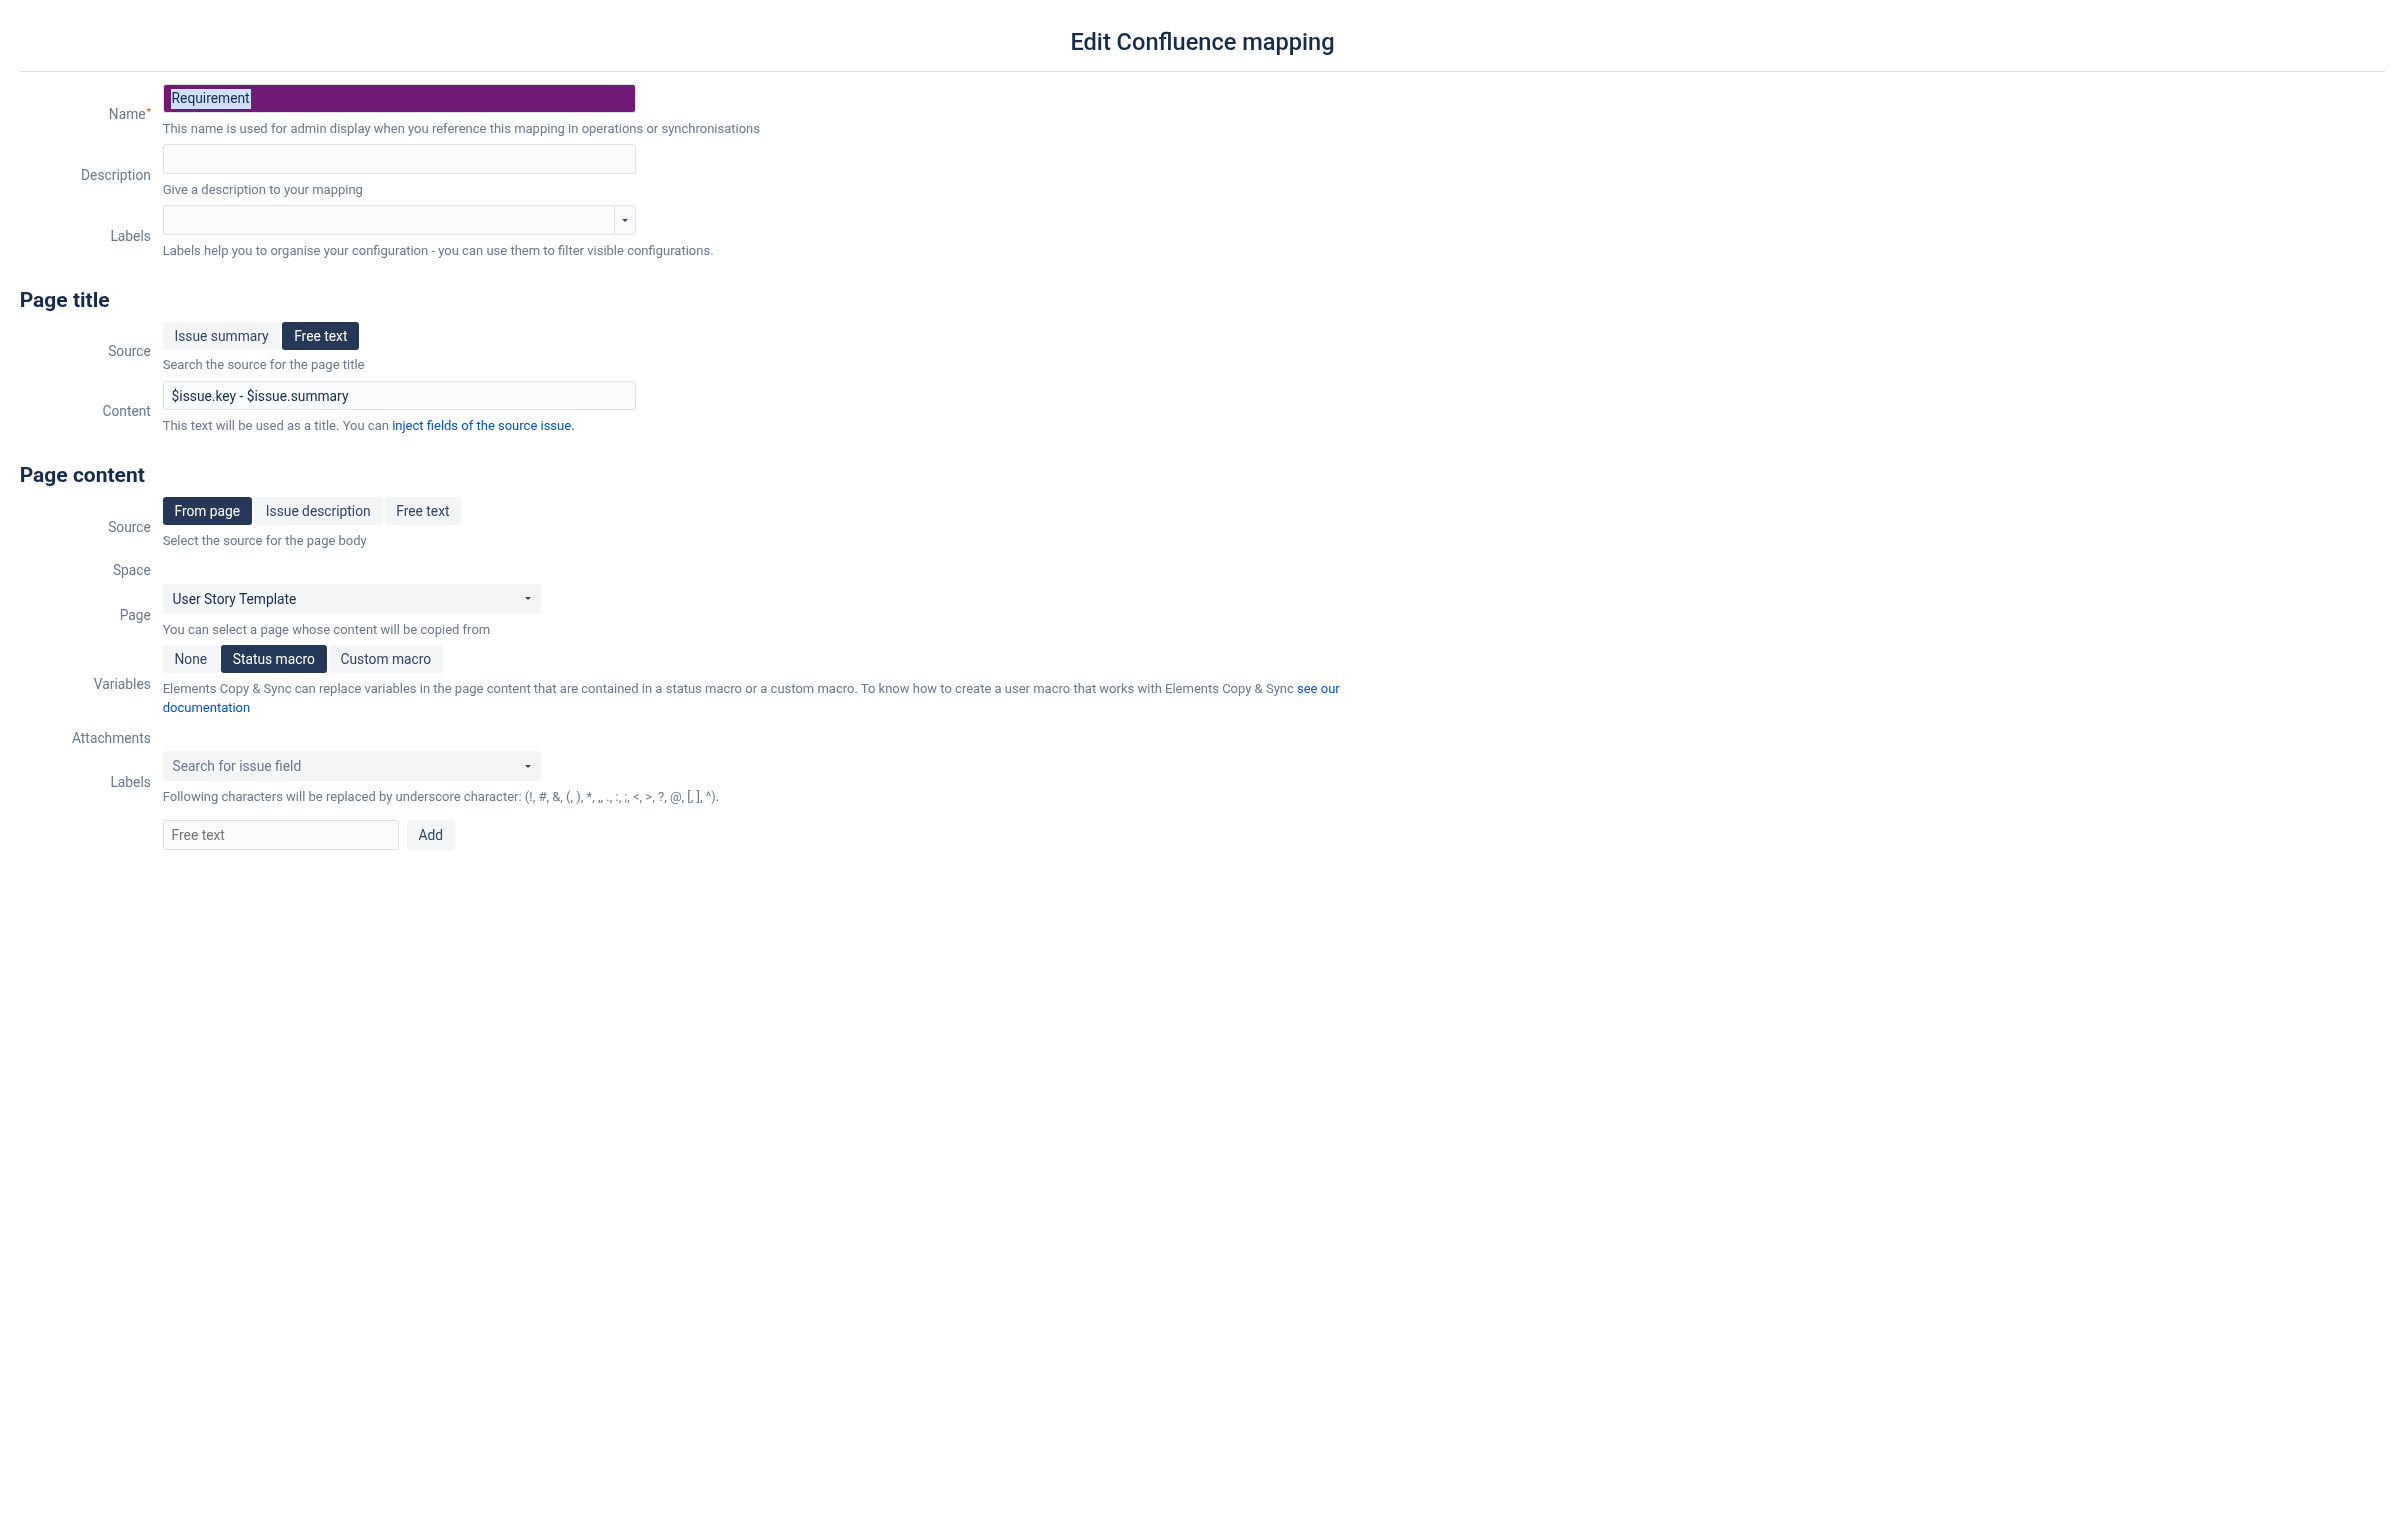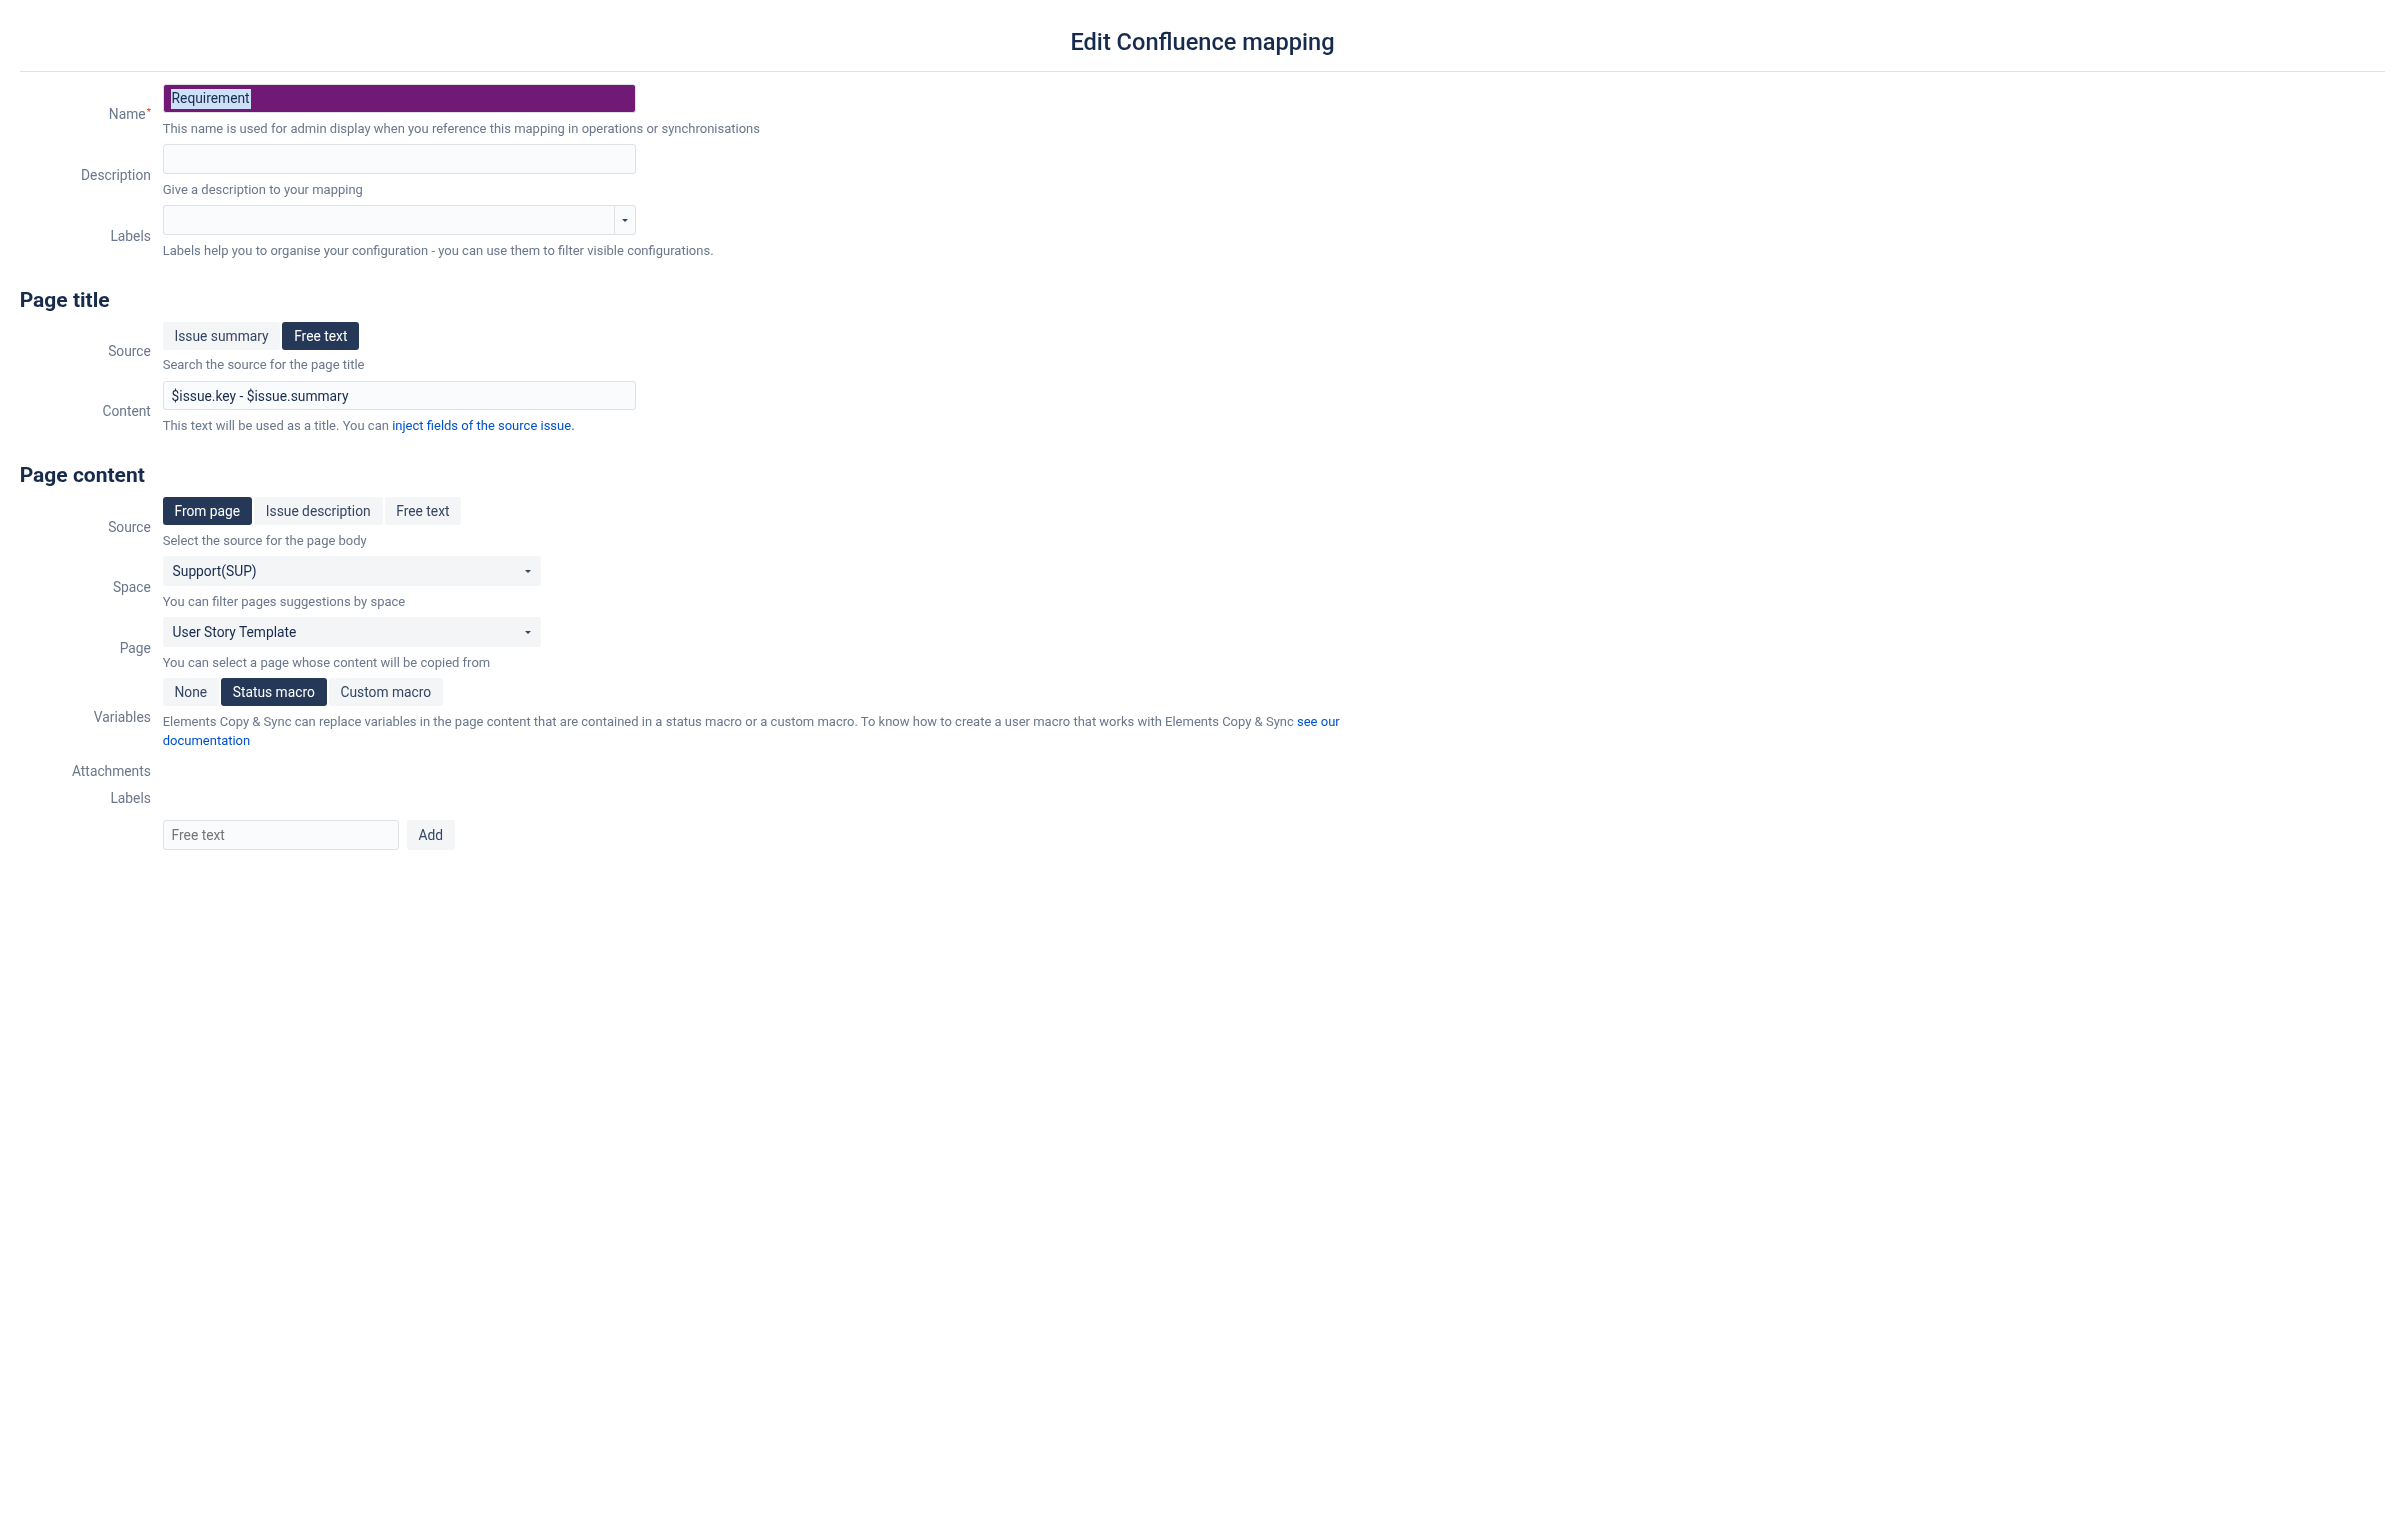--- a/index.html
+++ b/index.html
@@ -257,27 +257,20 @@
         <button class="seg active">From page</button>
         <button class="seg">Issue description</button>
         <button class="seg">Free text</button>
       </div>
       <div class="help-text">Select the source for the page body</div>
     </div>
   </div>
 
   <div class="form-row">
     <div class="form-label">Space</div>
-    <div class="form-field">
-      <div class="select-wide">
-        <span>Support(SUP)</span>
-        <span class="caret-down"></span>
-      </div>
-      <div class="help-text">You can filter pages suggestions by space</div>
-    </div>
   </div>
 
   <div class="form-row">
     <div class="form-label">Page</div>
     <div class="form-field">
       <div class="select-wide">
         <span>User Story Template</span>
         <span class="caret-down"></span>
       </div>
       <div class="help-text">You can select a page whose content will be copied from</div>
@@ -297,20 +290,27 @@
       </div>
     </div>
   </div>
 
   <div class="form-row">
     <div class="form-label">Attachments</div>
   </div>
 
   <div class="form-row">
     <div class="form-label">Labels</div>
+    <div class="form-field">
+      <div class="select-wide placeholder">
+        <span>Search for issue field</span>
+        <span class="caret-down"></span>
+      </div>
+      <div class="help-text">Following characters will be replaced by underscore character: (!, #, &amp;, (, ), *, ,, ., :, ;, &lt;, &gt;, ?, @, [, ], ^).</div>
+    </div>
   </div>
 
   <div class="form-row" style="margin-top:13.8px">
     <div class="form-label"></div>
     <div class="form-field">
       <div class="free-text-row">
         <input type="text" class="free-text-input" placeholder="Free text" style="">
         <button class="add-btn">Add</button>
       </div>
     </div>

